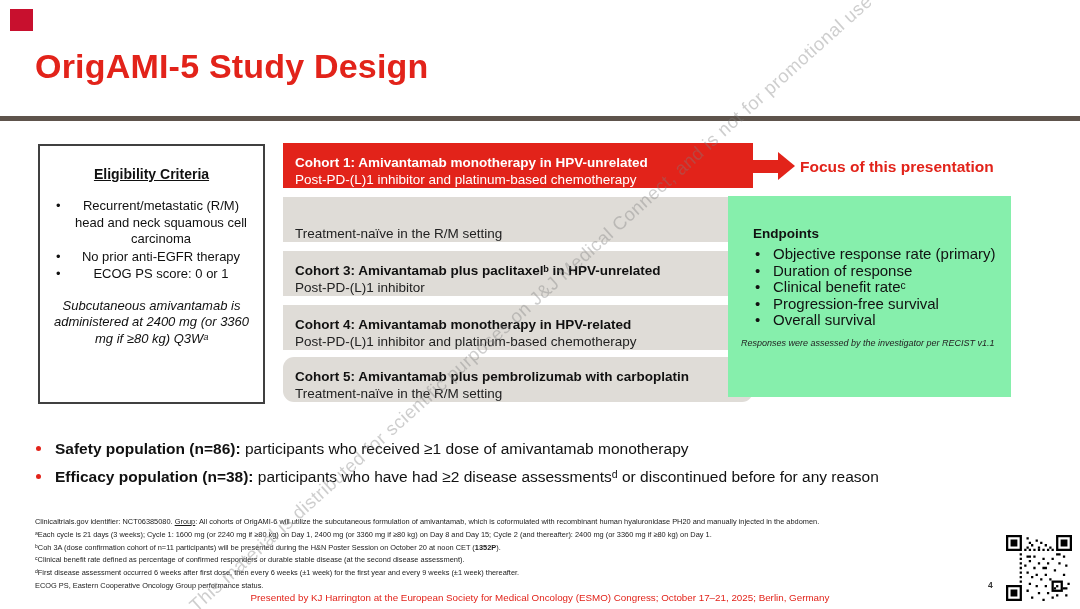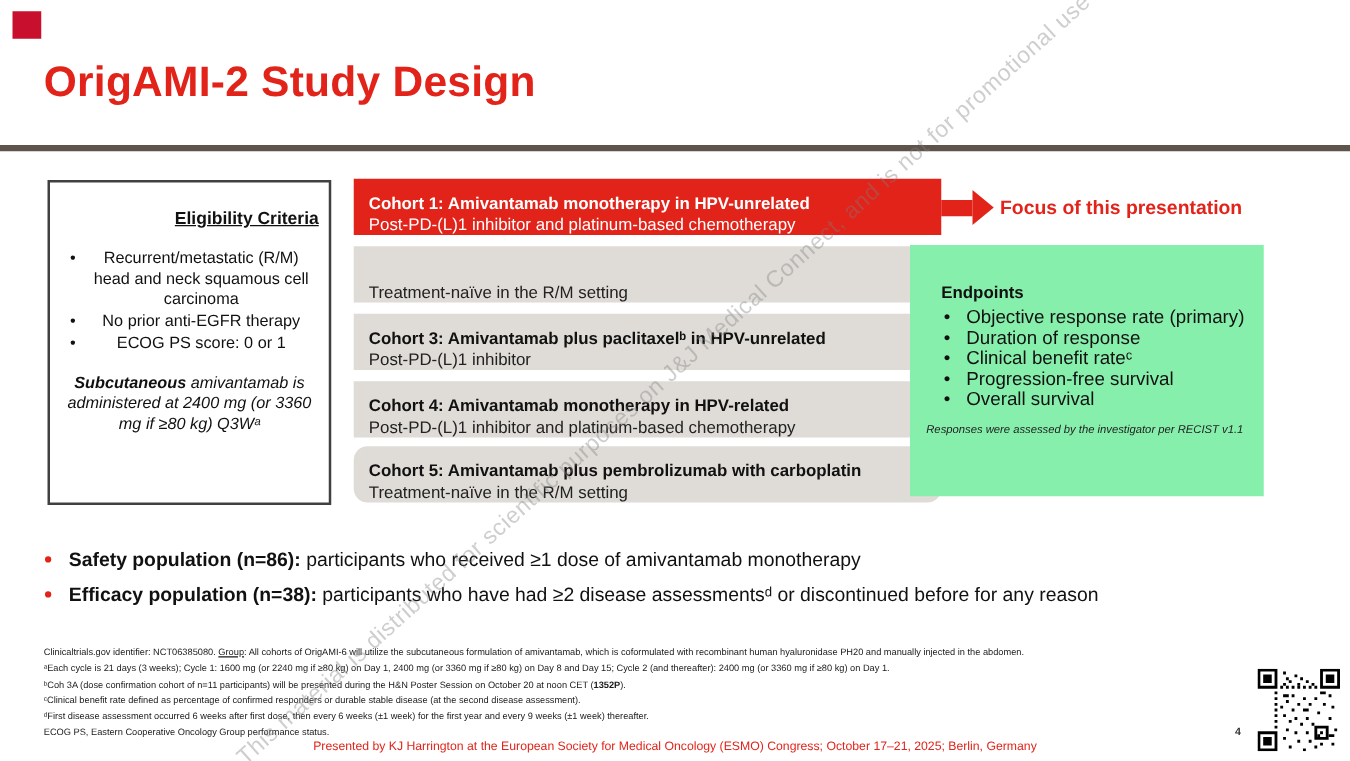--- a/index.html
+++ b/index.html
@@ -12,26 +12,26 @@
     position:absolute;left:35px;top:47px;margin:0;font-size:34px;font-weight:bold;
     color:#e2231a;letter-spacing:0.2px;
   }
   .rule{position:absolute;left:0;top:116px;width:1080px;height:5px;background:#5e544c;}
 
   
   .elig-box{
     position:absolute;left:38px;top:144px;width:227px;height:260px;box-sizing:border-box;
     border:2px solid #404040;background:#fff;padding:20px 8px 0 8px;
   }
-  .elig-title{text-align:right;font-weight:bold;text-decoration:underline;font-size:14px;margin-bottom:16px;}
+  .elig-title{text-align:center;font-weight:bold;text-decoration:underline;font-size:14px;margin-bottom:16px;}
   .elig-list{list-style:none;margin:0;padding:0 2px 0 8px;font-size:13px;text-align:center;}
   .elig-list li{position:relative;padding-left:13px;line-height:16.5px;margin-bottom:1px;}
   .elig-list li::before{content:"\2022";position:absolute;left:0;top:0;}
   .elig-note{font-style:italic;text-align:center;font-size:13px;line-height:16.5px;margin-top:15px;}
-  .elig-note b{font-weight:bold;}
+  .elig-note b{font-weight:normal;}
 
   
   .cohort{
     position:absolute;left:283px;width:470px;height:45px;background:#dfdcd7;
     box-sizing:border-box;display:flex;flex-direction:column;justify-content:flex-end;
     padding:0 10px 0 12px;
   }
   .cohort .c-title{font-weight:bold;font-size:13.5px;line-height:17px;color:#111;}
   .cohort .c-sub{font-size:13.5px;line-height:17px;color:#222;}
   .cohort.highlight{background:#e2231a;}
@@ -76,21 +76,21 @@
     font-size:18.5px;letter-spacing:0.5px;color:rgba(125,125,125,0.38);
     white-space:nowrap;z-index:50;pointer-events:none;
   }
 </style>
 </head>
 <body>
 
 <div class="slide">
 
   <div class="corner-square"></div>
-  <h1 class="title">OrigAMI-2 Study Design</h1>
+  <h1 class="title">OrigAMI-5 Study Design</h1>
   <div class="rule"></div>
 
   <div class="elig-box">
     <div class="elig-title">Eligibility Criteria</div>
     <ul class="elig-list">
       <li>Recurrent/metastatic (R/M) head and neck squamous cell carcinoma</li>
       <li>No prior anti-EGFR therapy</li>
       <li>ECOG PS score: 0 or 1</li>
     </ul>
     <div class="elig-note"><b>Subcutaneous</b><span> amivantamab is administered at 2400 mg (or 3360 mg if ≥80 kg) Q3Wᵃ</span></div>

